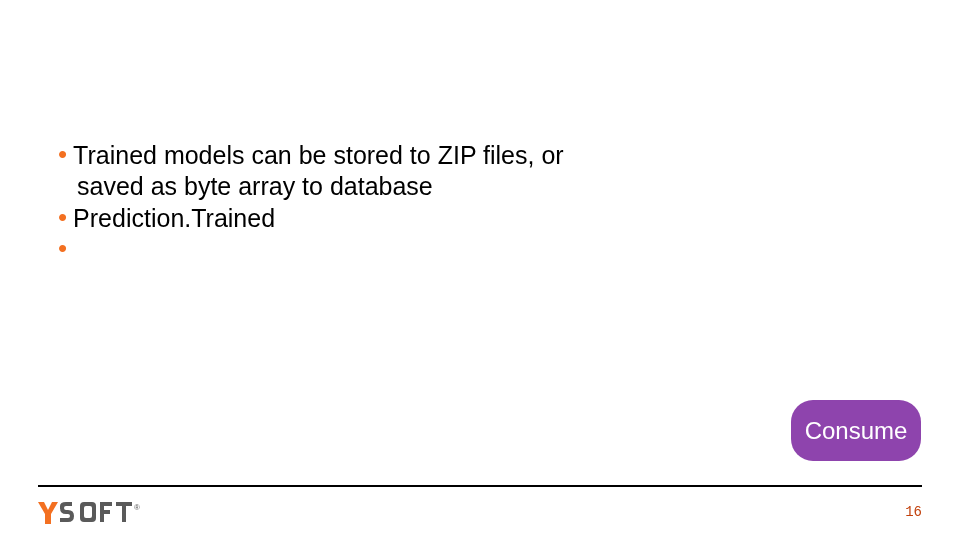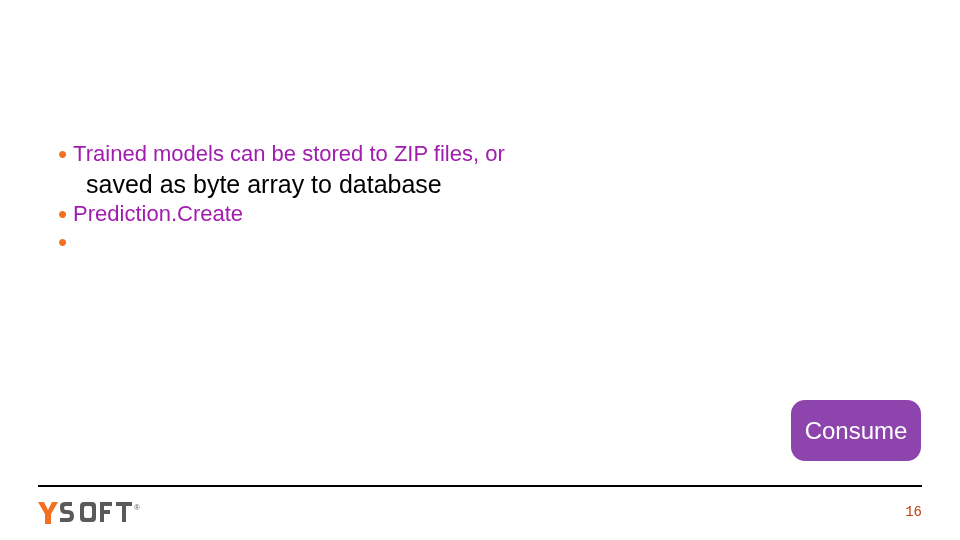--- a/index.html
+++ b/index.html
@@ -23,37 +23,37 @@
     align-items: flex-start;
     line-height: 1.25;
   }
   .bullet-dot {
     color: #f37021;
     font-size: 26px;
     line-height: 1.1;
     margin-right: 6px;
   }
   .bullet-text {
-    font-size: 22px;
-    color: #a21caf;
+    font-size: 25px;
+    color: #000000;
   }
   .cont-text {
     font-size: 25px;
     color: #000;
-    margin-left: 28px;
+    margin-left: 19px;
     line-height: 1.25;
   }
   .badge {
     position: absolute;
     top: 400px;
     left: 791px;
     width: 130px;
     height: 61px;
     background: #8e44ad;
-    border-radius: 14px;
+    border-radius: 22px;
     display: flex;
     align-items: center;
     justify-content: center;
     color: #fff;
     font-size: 24px;
   }
   .hr-line {
     position: absolute;
     top: 485px;
     left: 38px;
@@ -85,21 +85,21 @@
 <div class="content">
 
   <div class="bullet-row">
     <span class="bullet-dot">•</span>
     <span class="bullet-text">Trained models can be stored to ZIP files, or</span>
   </div>
   <div class="cont-text">saved as byte array to database</div>
 
   <div class="bullet-row">
     <span class="bullet-dot">•</span>
-    <span class="bullet-text">Prediction.Create</span>
+    <span class="bullet-text">Prediction.Trained</span>
   </div>
 
   <div class="bullet-row">
     <span class="bullet-dot">•</span>
   </div>
 
 </div>
 
 <div class="badge">
   <span>Consume</span>

